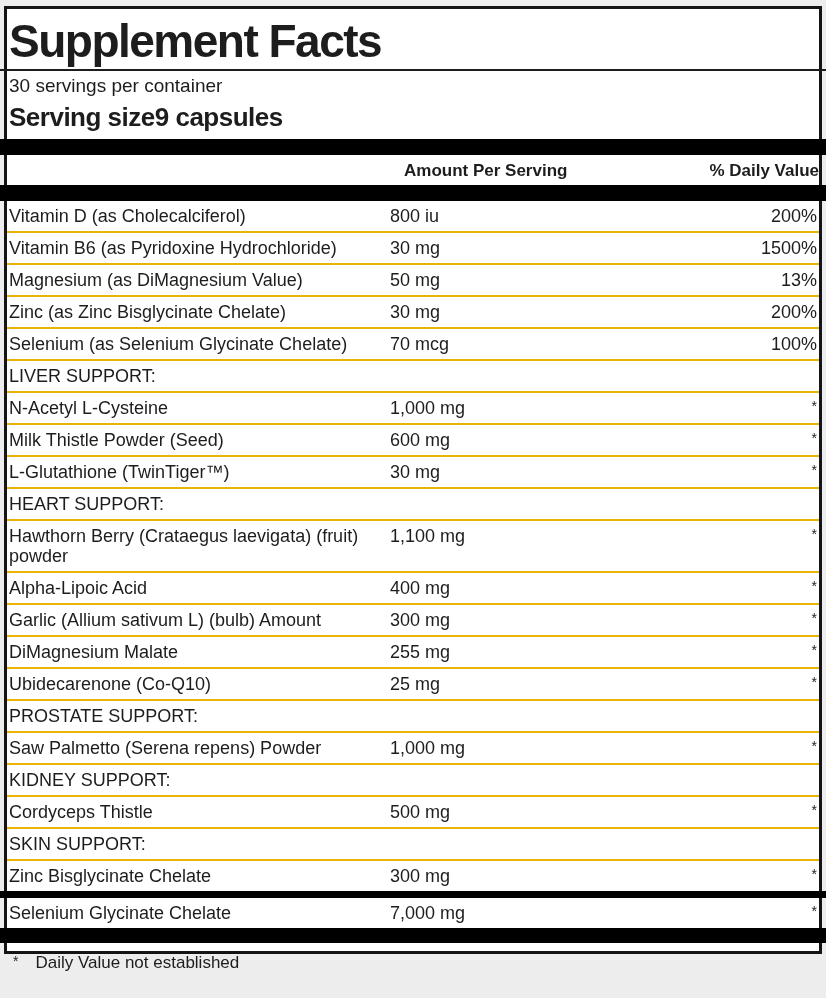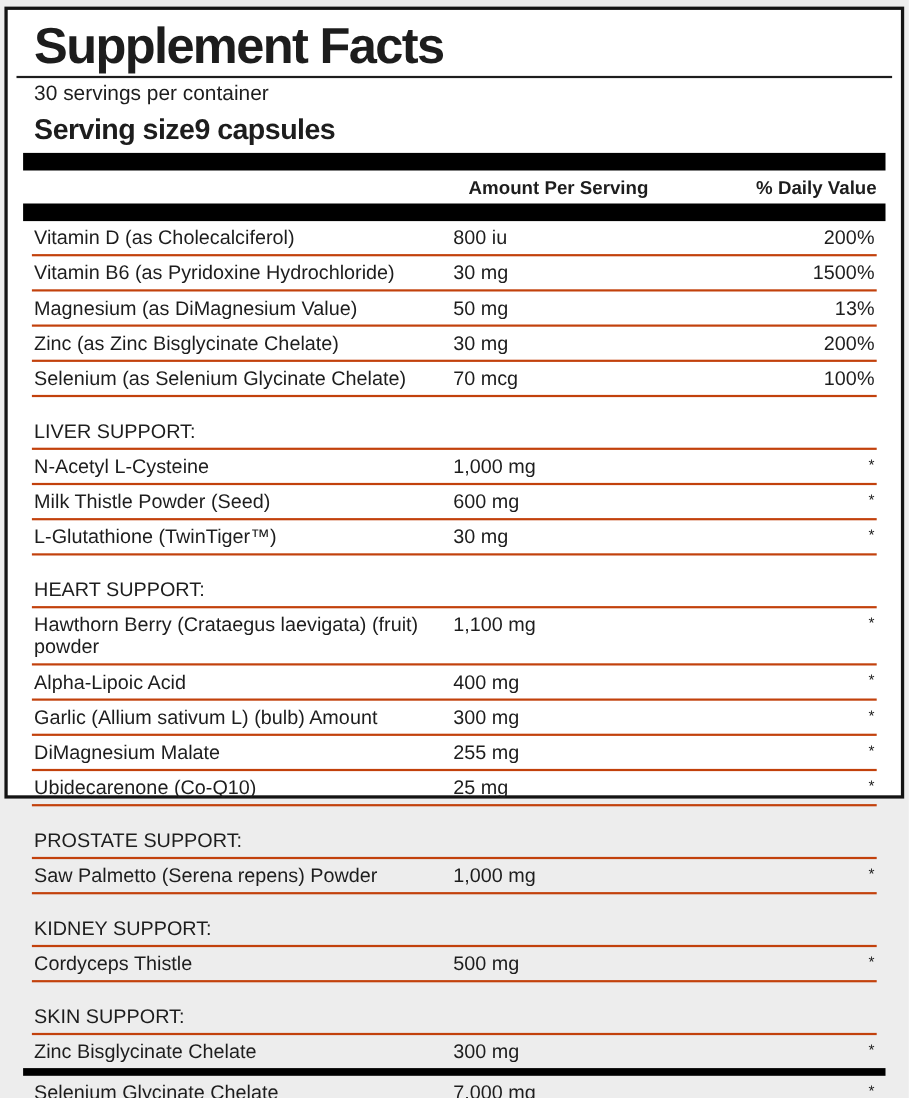--- a/index.html
+++ b/index.html
@@ -6,24 +6,24 @@
   html, body {
     width: 826px; height: 998px;
     background: #ededed;
     font-family: "Liberation Sans", sans-serif;
     color: #1d1d1d;
     overflow: hidden;
   }
   .label {
     position: absolute;
     left: 4px; top: 6px;
-    width: 818px; height: 720px;
+    width: 818px; height: 948px;
     background: #ffffff;
     border: 3px solid #141414;
-    padding: 0 22px;
+    padding: 0 0;
   }
   .title-wrap {
     margin: 0 -14px;
     padding: 7px 14px 3px 16px;
     border-bottom: 2px solid #1d1d1d;
   }
   .title {
     font-size: 46px;
     font-weight: 900;
     letter-spacing: -1.5px;
@@ -58,33 +58,33 @@
     line-height: 19px;
     padding: 6px 0 5px 0;
   }
   .head-row .dv-h { text-align: center; }
   .row {
     display: grid;
     grid-template-columns: 383px 1fr auto;
     font-size: 18px;
     line-height: 20px;
     padding: 5px 0 5px 0;
-    border-top: 2px solid #c2410c;
+    border-top: 2px solid #eab308;
     align-items: start;
   }
   .row.no-line { border-top: none; }
   .row .name { grid-column: 1; padding-left: 2px; padding-right: 12px; }
   .row .amount { grid-column: 2; }
   .row .dv { grid-column: 3; text-align: left; padding-right: 2px; }
   .row .dv.ast {
     font-size: 14px;
     line-height: 14px;
     padding-top: 1px;
   }
-  .row.section .name { grid-column: 1 / span 3; margin-top: 16px; }
+  .row.section .name { grid-column: 1 / span 3; }
   .footnote {
     display: flex;
     align-items: flex-start;
     font-size: 17px;
     line-height: 20px;
     padding: 10px 0 0 6px;
   }
   .footnote .fn-sym {
     font-size: 14px;
     line-height: 16px;

